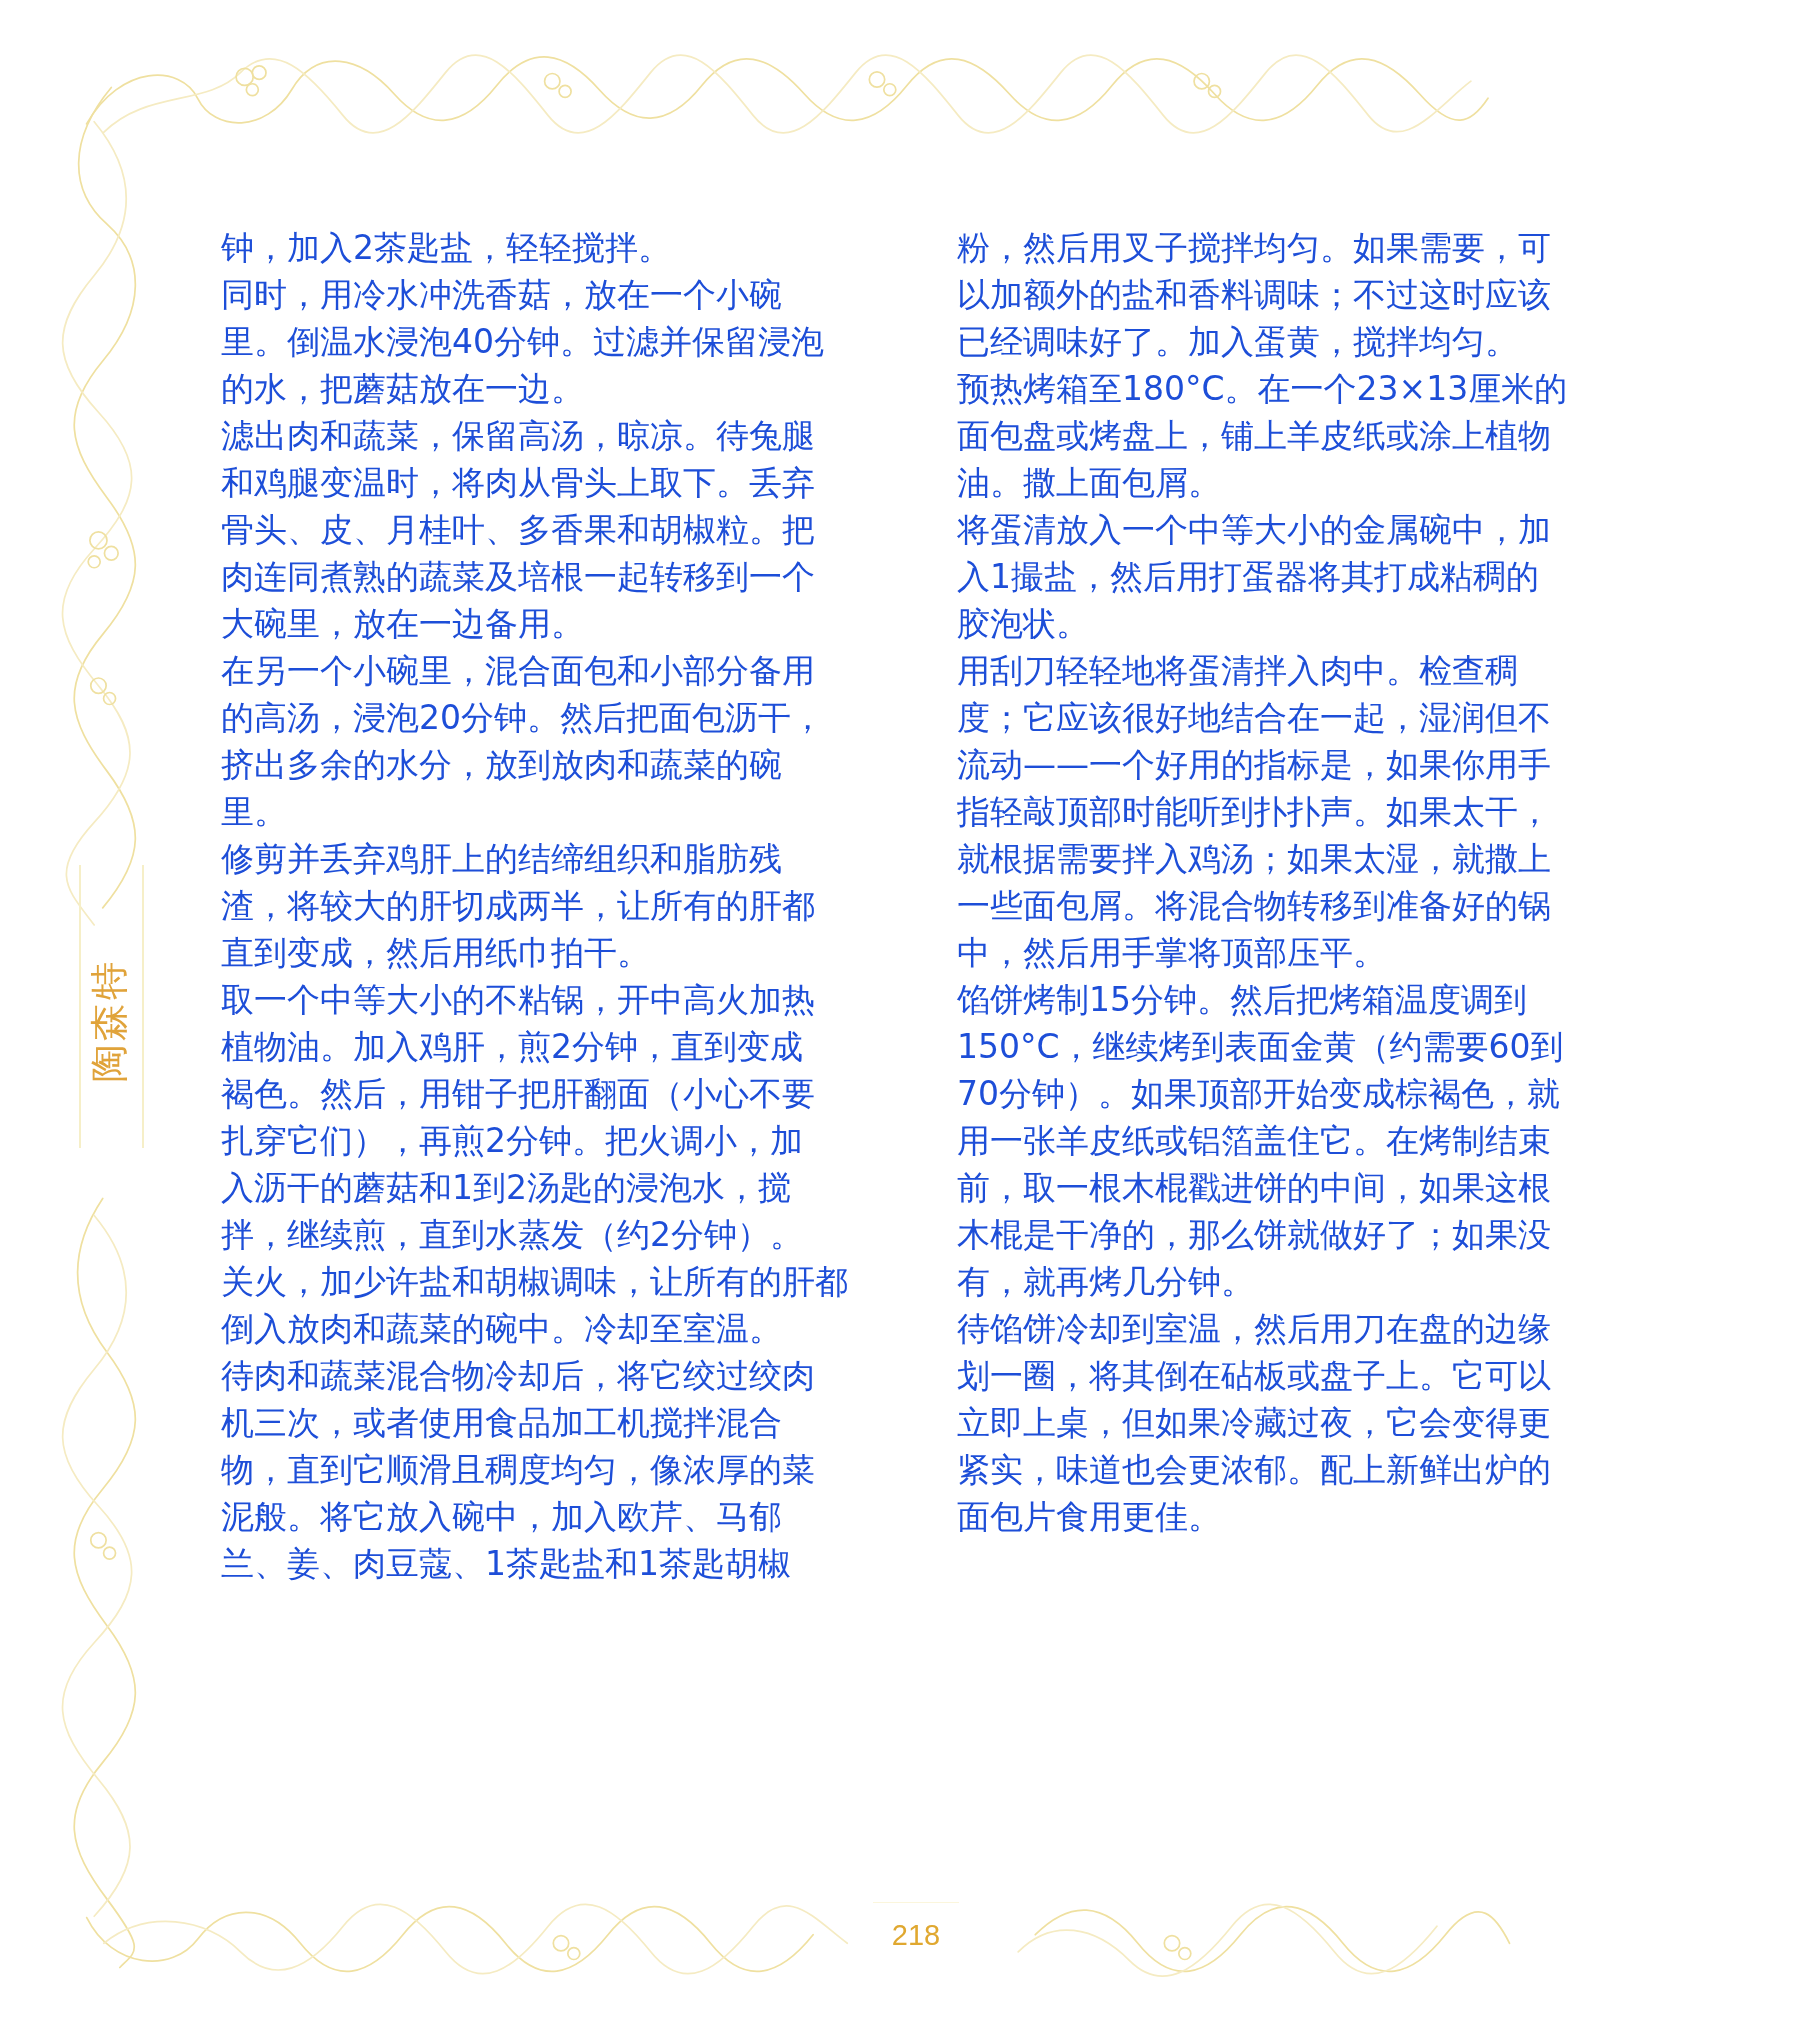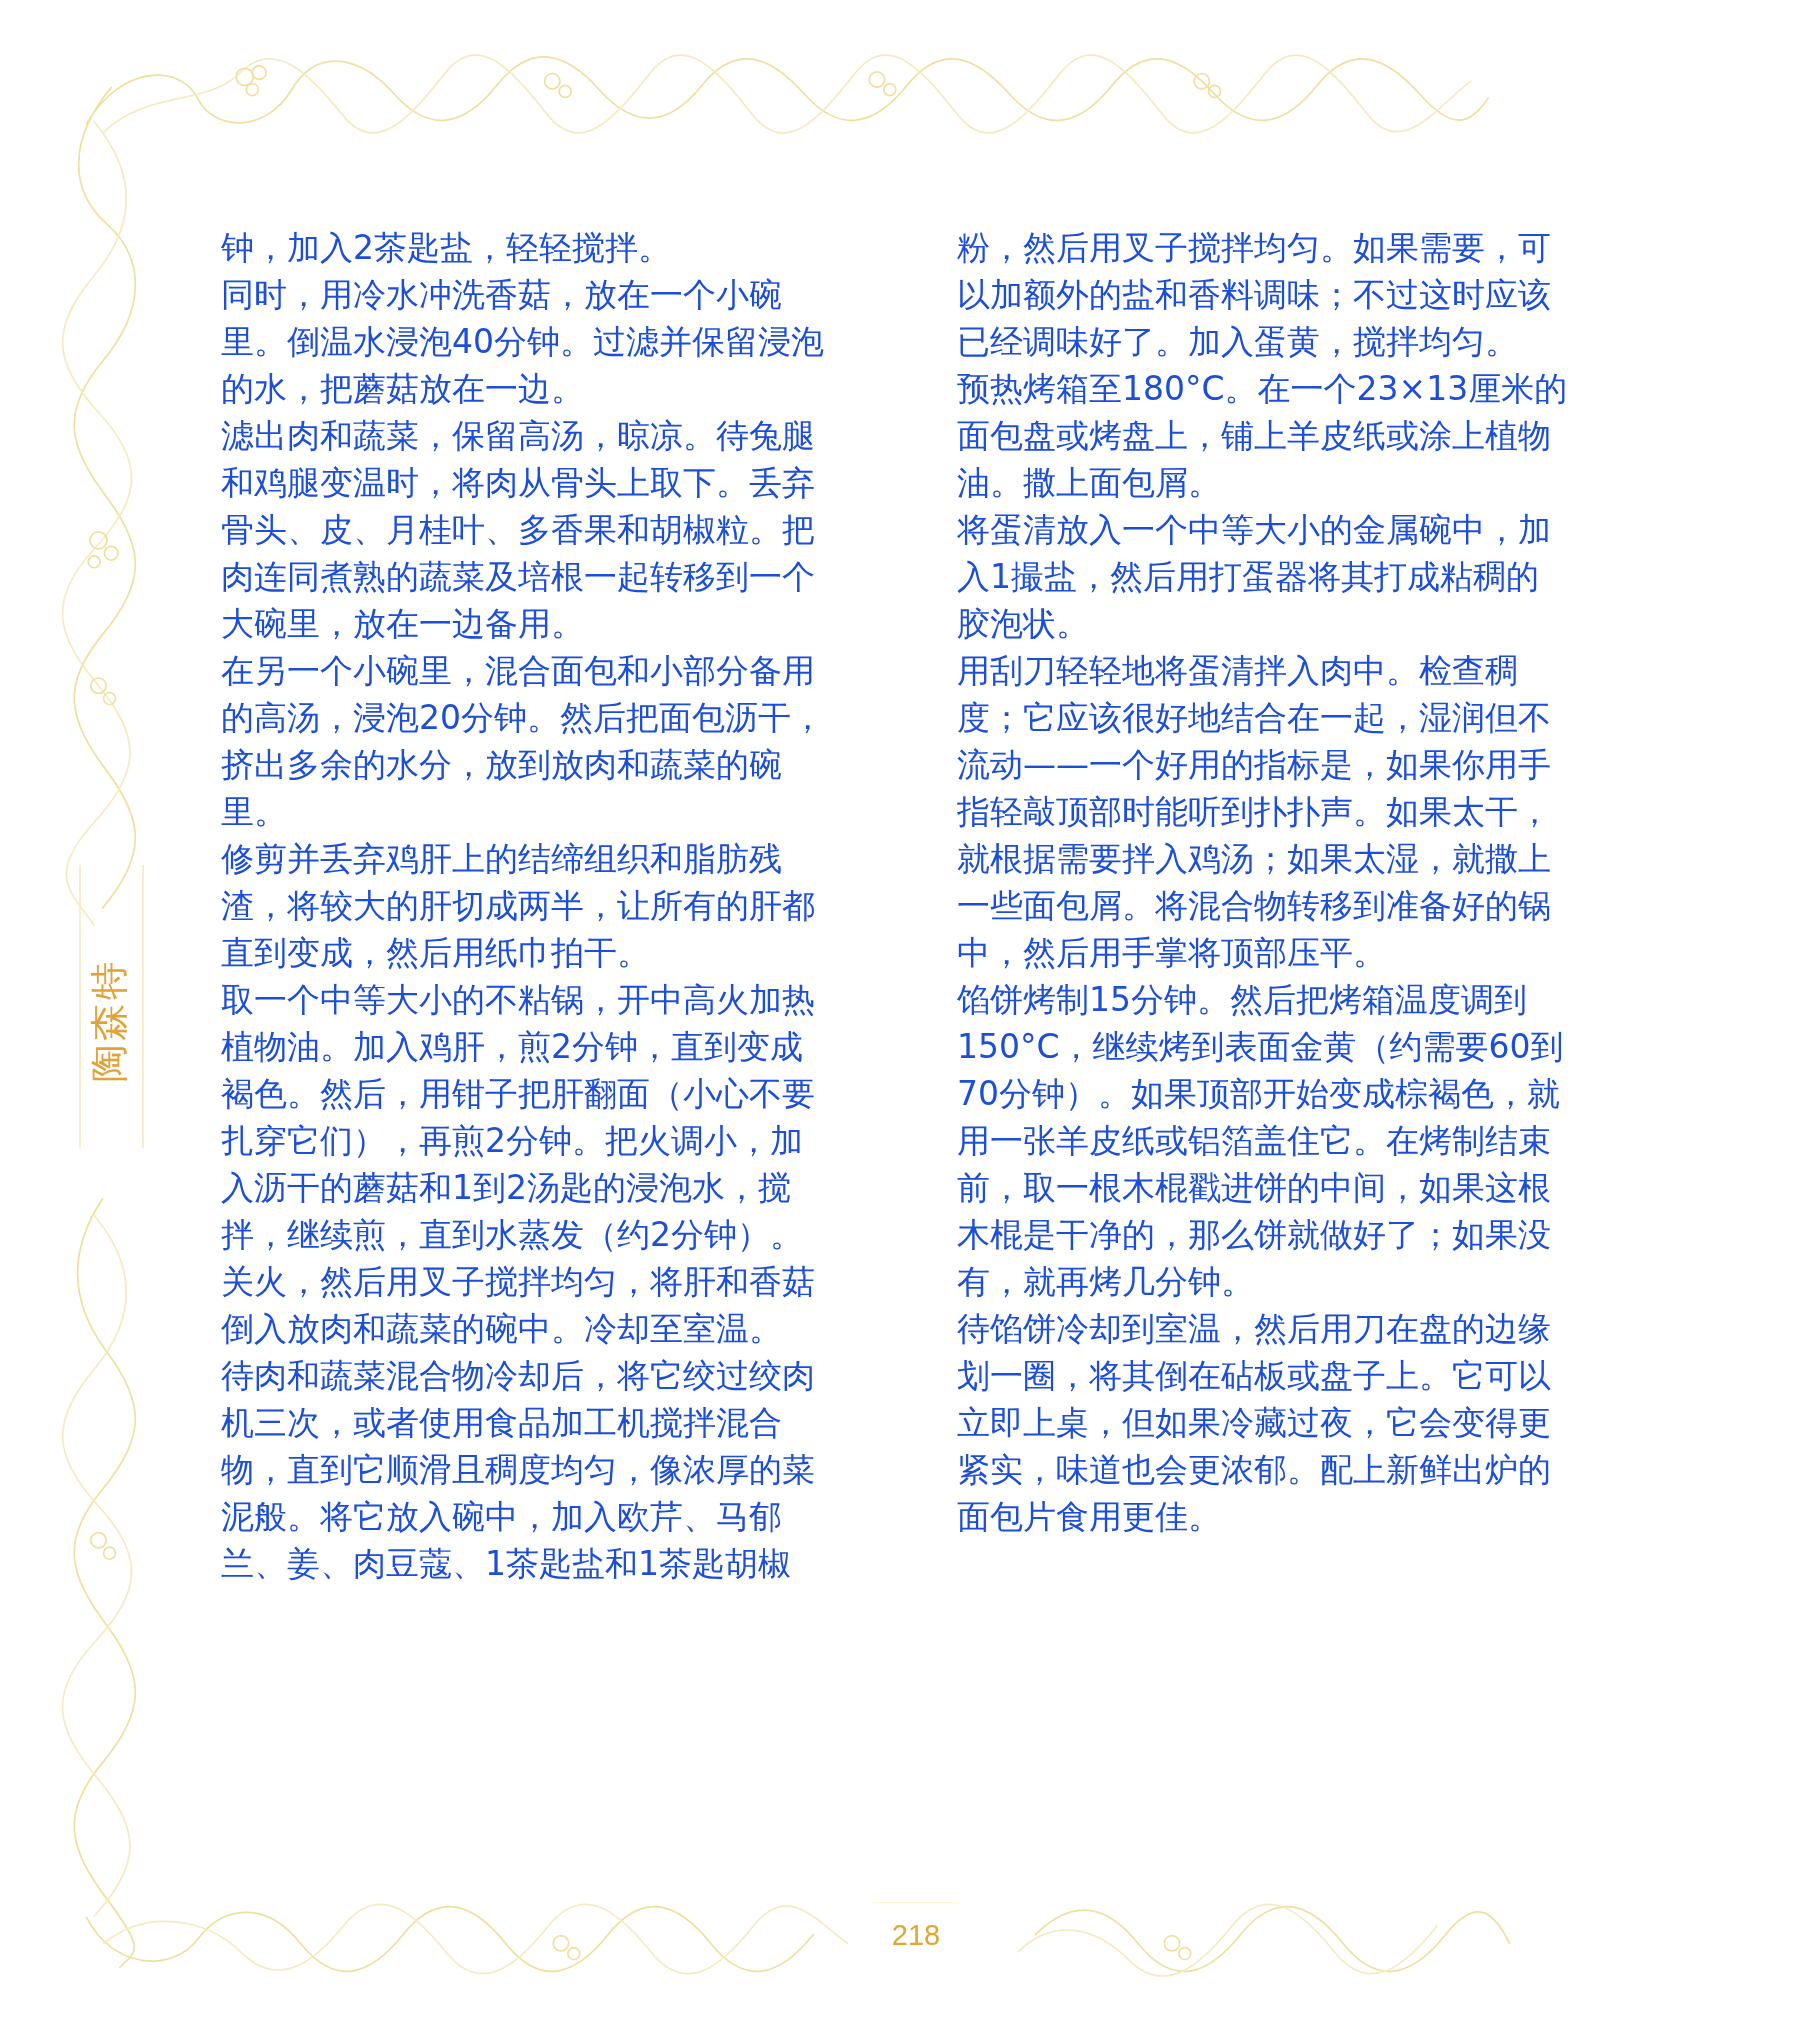--- a/index.html
+++ b/index.html
@@ -165,21 +165,21 @@
     <p>里。</p>
     <p>修剪并丢弃鸡肝上的结缔组织和脂肪残</p>
     <p>渣，将较大的肝切成两半，让所有的肝都</p>
     <p>直到变成，然后用纸巾拍干。</p>
     <p>取一个中等大小的不粘锅，开中高火加热</p>
     <p>植物油。加入鸡肝，煎2分钟，直到变成</p>
     <p>褐色。然后，用钳子把肝翻面（小心不要</p>
     <p>扎穿它们），再煎2分钟。把火调小，加</p>
     <p>入沥干的蘑菇和1到2汤匙的浸泡水，搅</p>
     <p>拌，继续煎，直到水蒸发（约2分钟）。</p>
-    <p>关火，然后用叉子搅拌均匀，将肝和香菇</p>
+    <p>关火，加少许盐和胡椒调味，让所有的肝都</p>
     <p>倒入放肉和蔬菜的碗中。冷却至室温。</p>
     <p>待肉和蔬菜混合物冷却后，将它绞过绞肉</p>
     <p>机三次，或者使用食品加工机搅拌混合</p>
     <p>物，直到它顺滑且稠度均匀，像浓厚的菜</p>
     <p>泥般。将它放入碗中，加入欧芹、马郁</p>
     <p>兰、姜、肉豆蔻、1茶匙盐和1茶匙胡椒</p>
   </div>
 
   <div class="column col-right">
     <p>粉，然后用叉子搅拌均匀。如果需要，可</p>

